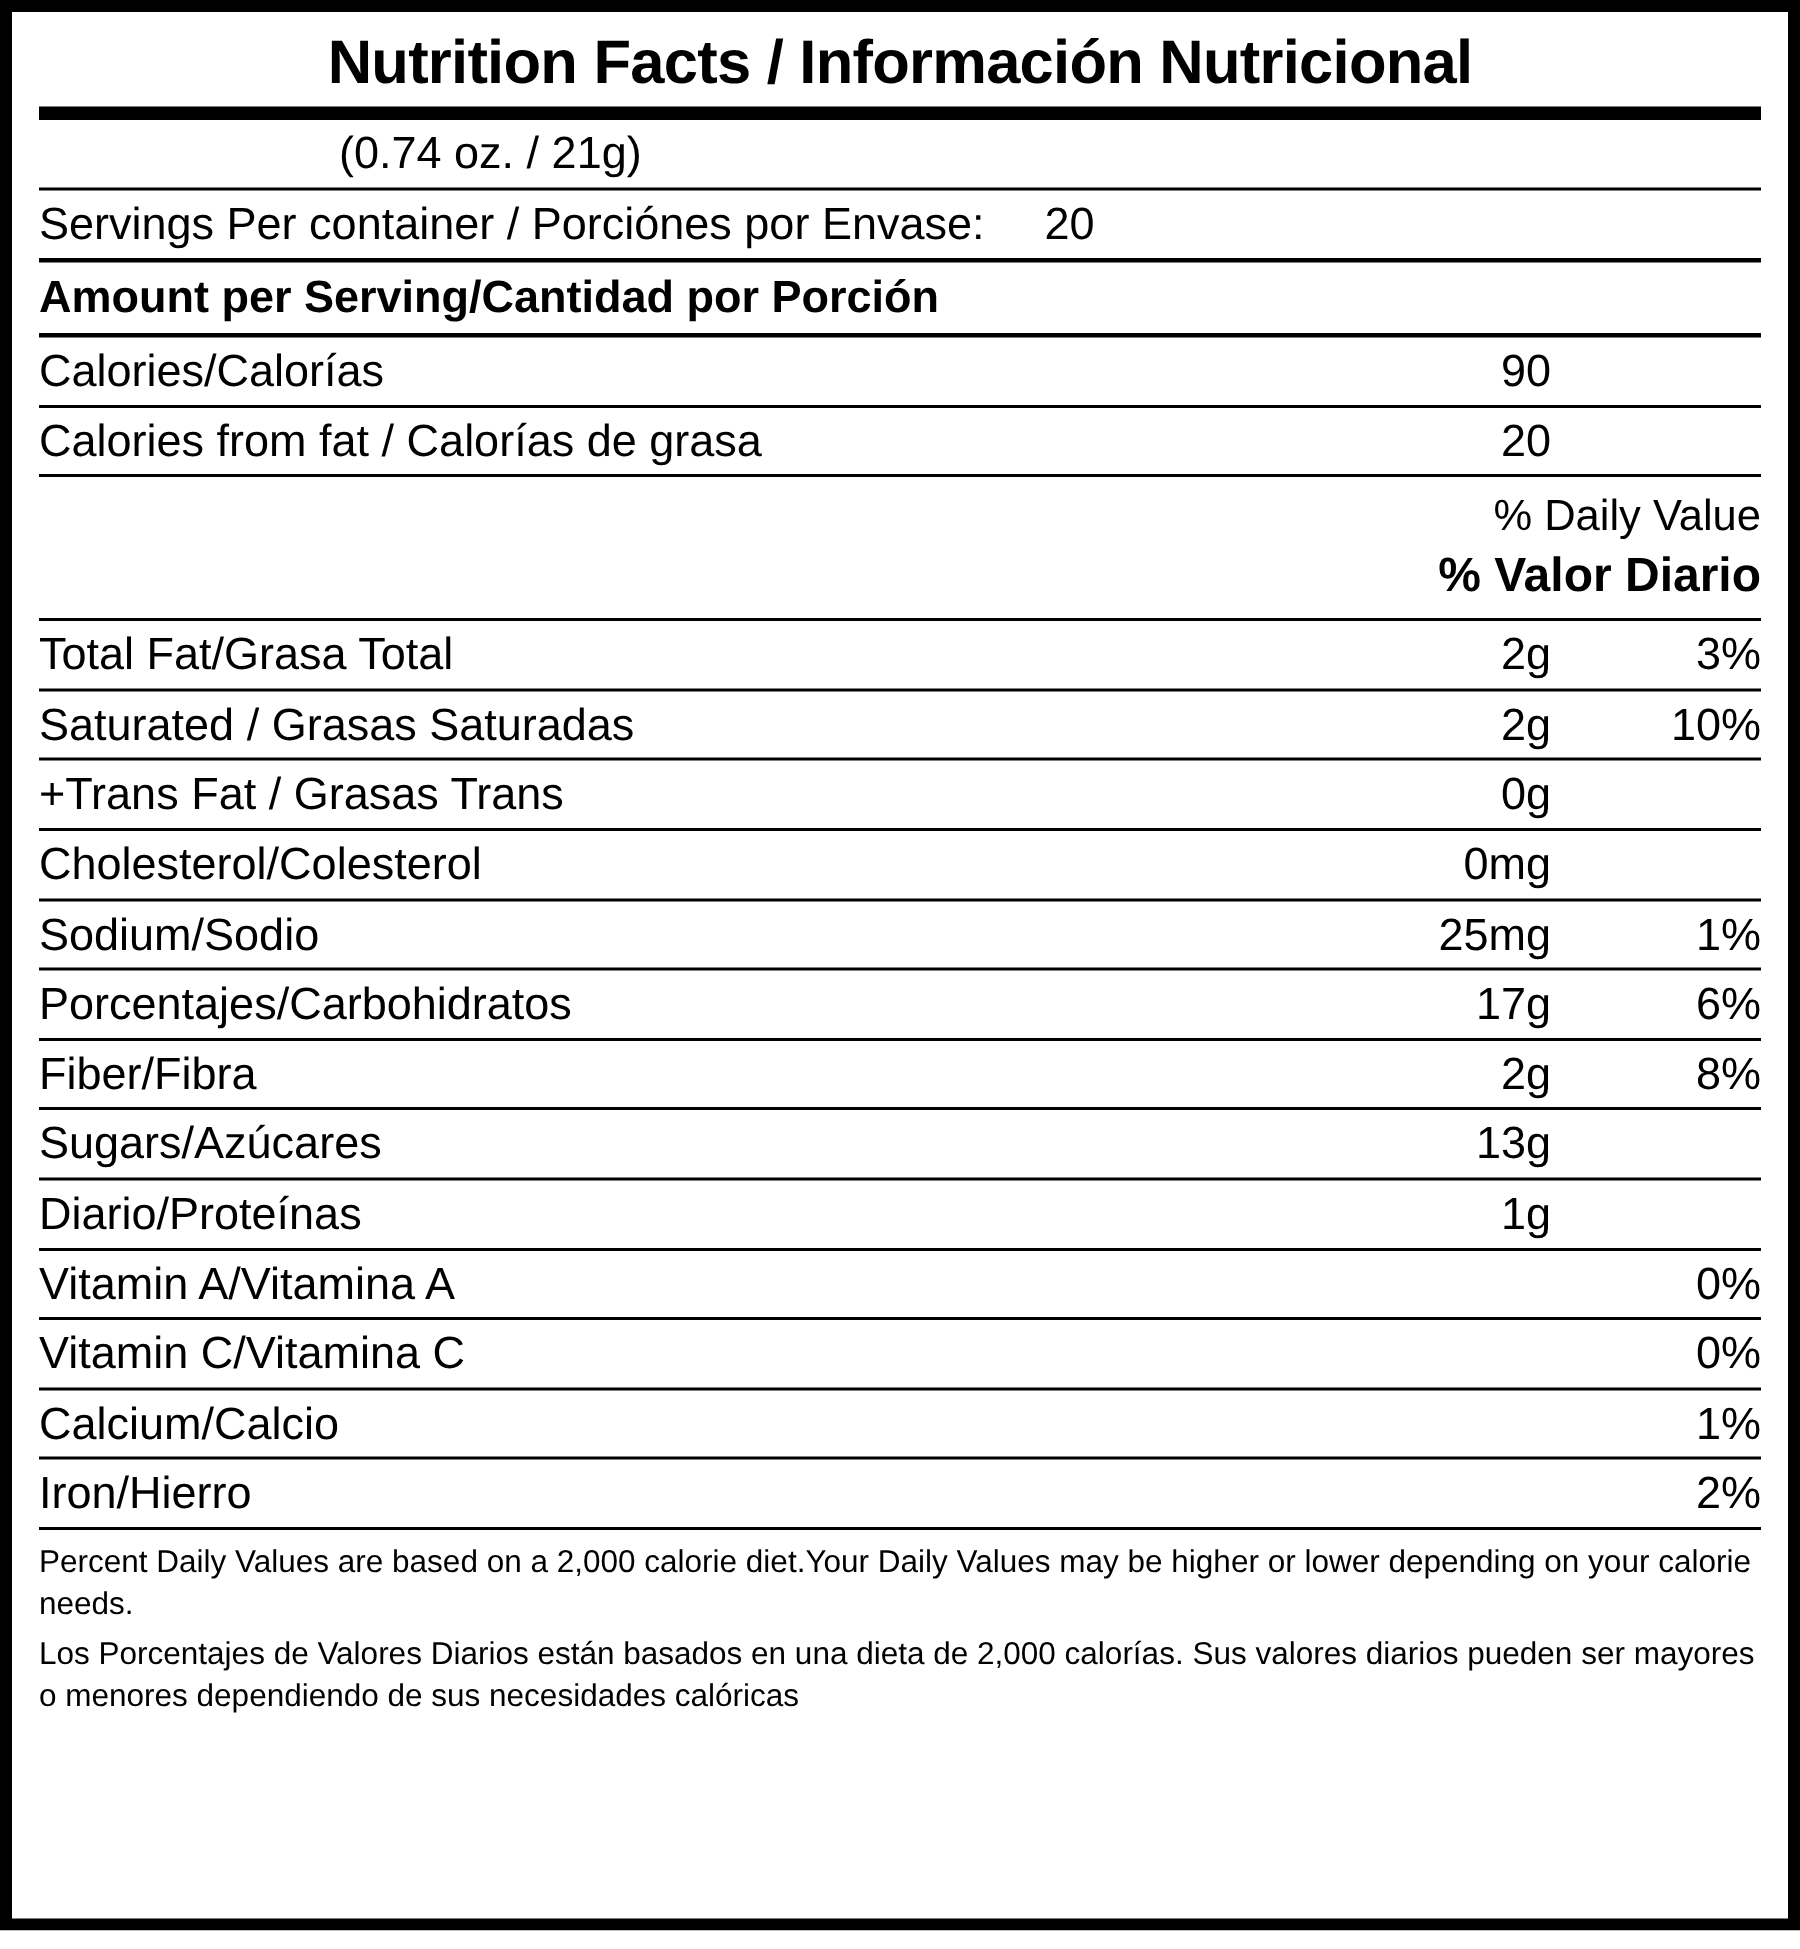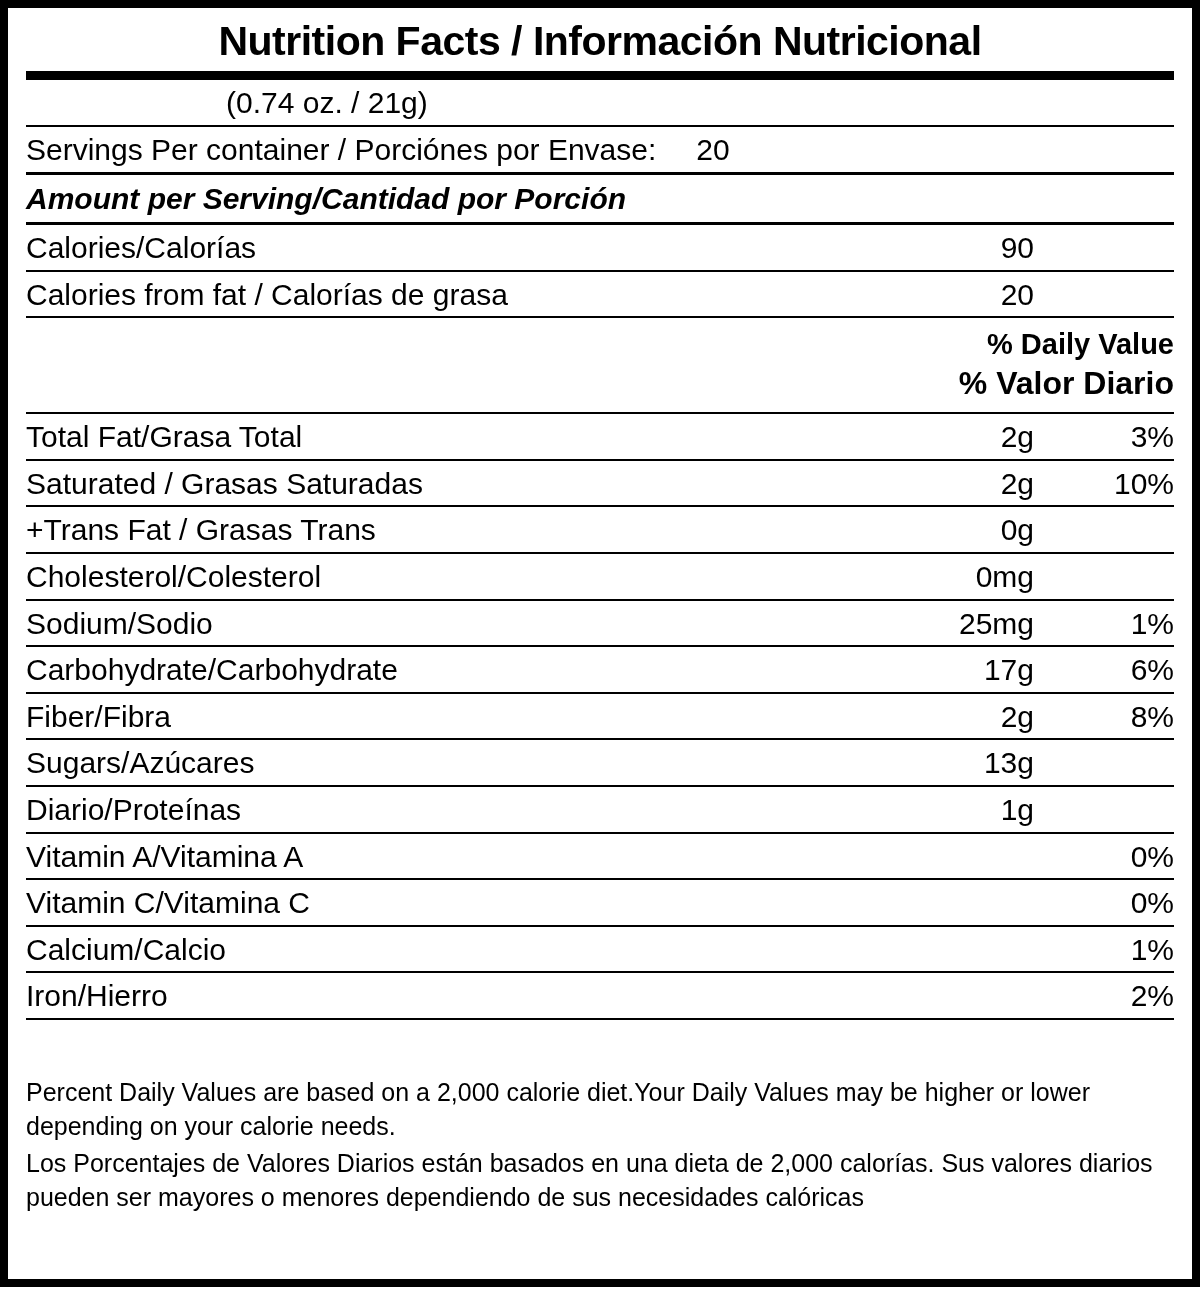--- a/index.html
+++ b/index.html
@@ -74,39 +74,37 @@
     display: flex;
     font-size: 30px;
     padding: 6px 0 5px 0;
     align-items: flex-end;
   }
   .servings-row .val { margin-left: 40px; }
   .amount-head {
     font-size: 30px;
     font-weight: bold;
     padding: 7px 0 6px 0;
-    font-style: italic;
   }
   .dv-head {
     text-align: right;
     font-size: 29px;
-    font-weight: bold;
+    font-weight: normal;
     padding: 10px 0 2px 0;
   }
   .dv-head2 {
     text-align: right;
     font-size: 32px;
     font-weight: bold;
     padding: 2px 0 10px 0;
   }
   .footnote {
-    font-size: 25px;
+    font-size: 21px;
     line-height: 1.35;
     padding: 8px 0 0 0;
-    margin-top: 48px;
   }
   .footnote p { margin: 0 0 4px 0; }
 </style>
 </head>
 <body>
 
 <div class="label">
   <div class="inner">
 
     <div class="title">Nutrition Facts / Información Nutricional</div>
@@ -169,21 +167,21 @@
           <span class="dv"></span>
         </div>
         <div class="rule-hair"></div>
         <div class="row">
           <span class="name">Sodium/Sodio</span>
           <span class="amount">25mg</span>
           <span class="dv">1%</span>
         </div>
         <div class="rule-hair"></div>
         <div class="row">
-          <span class="name">Carbohydrate/Carbohydrate</span>
+          <span class="name">Porcentajes/Carbohidratos</span>
           <span class="amount">17g</span>
           <span class="dv">6%</span>
         </div>
         <div class="rule-hair"></div>
         <div class="row">
           <span class="name">Fiber/Fibra</span>
           <span class="amount">2g</span>
           <span class="dv">8%</span>
         </div>
         <div class="rule-hair"></div>

